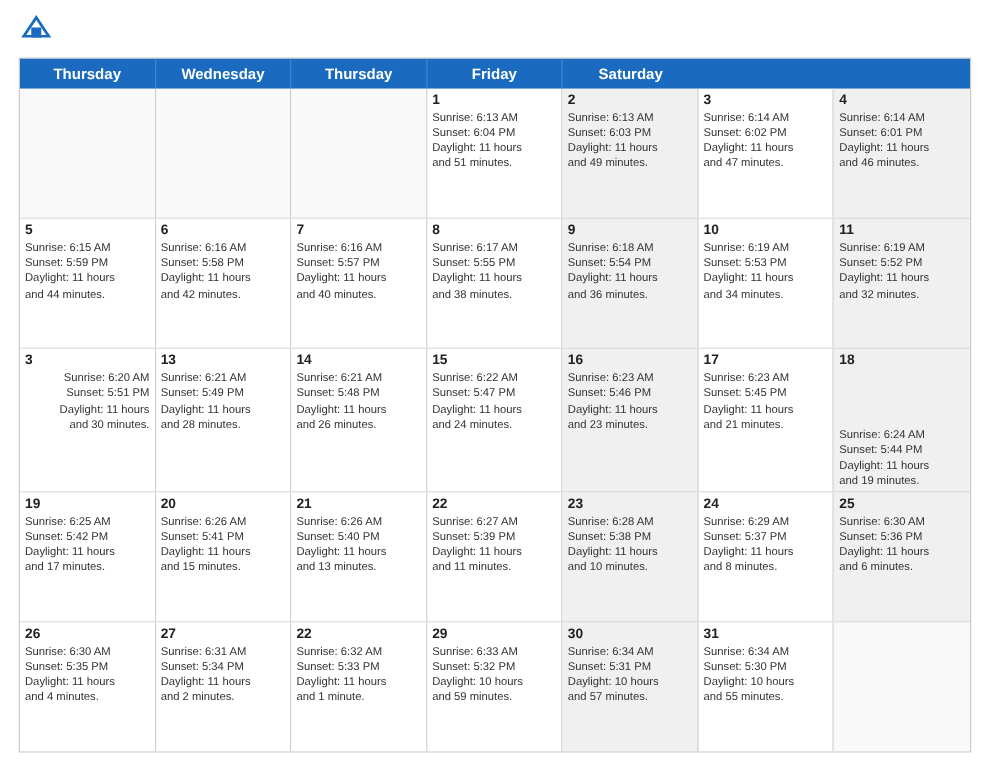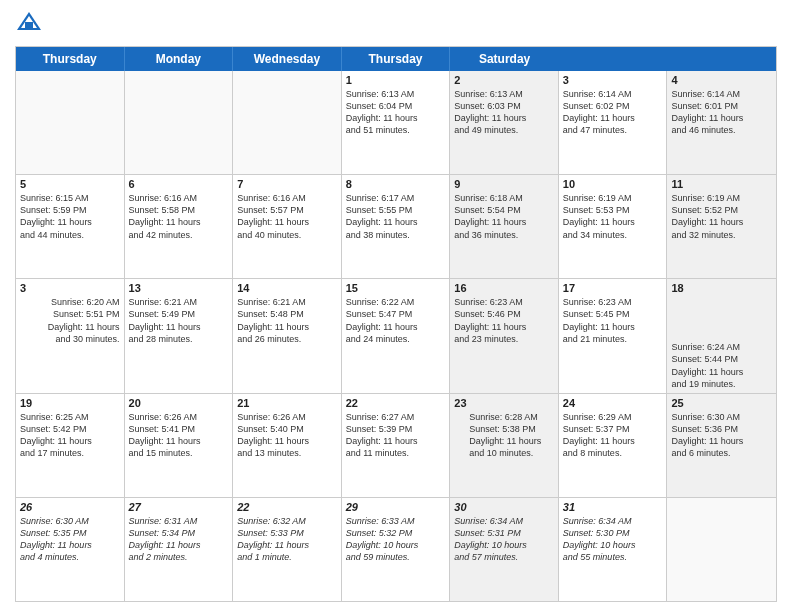--- a/index.html
+++ b/index.html
@@ -75,21 +75,21 @@
       flex: 1;
       display: flex;
       flex-direction: column;
     }
     .cal-row {
       display: grid;
       grid-template-columns: repeat(7, 1fr);
       flex: 1;
       border-bottom: 1px solid #ccc;
     }
-    .cal-row:last-child { border-bottom: none; font-style: italic; }
+    .cal-row:last-child { border-bottom: none; }
     .cal-cell {
       border-right: 1px solid #ccc;
       padding: 3px 4px;
       font-size: 9.5px;
       color: #333;
       background: #fff;
       vertical-align: top;
       min-height: 0;
     }
     .cal-cell:last-child { border-right: none; }
@@ -125,23 +125,23 @@
     </div>
     <div class="title-block">
       <div class="month-title"></div>
       <div class="location"></div>
     </div>
   </div>
 
   <div class="calendar">
     <div class="cal-header" id="cal-header">
         <div class="cal-header-cell">Thursday</div>
-        <div class="cal-header-cell">Monday</div>
         <div class="cal-header-cell">Wednesday</div>
         <div class="cal-header-cell">Thursday</div>
+        <div class="cal-header-cell">Friday</div>
         <div class="cal-header-cell">Saturday</div>
       </div>
     <div class="cal-body" id="cal-body">
         <div class="cal-row">
           <div class="cal-cell empty"></div>
           <div class="cal-cell empty"></div>
           <div class="cal-cell empty"></div>
           <div class="cal-cell">
             <div class="day-num">1</div>
             <div class="cell-info" style="white-space: pre-line;">Sunrise: 6:13 AM
@@ -297,21 +297,21 @@
           </div>
           <div class="cal-cell">
             <div class="day-num">22</div>
             <div class="cell-info" style="white-space: pre-line;">Sunrise: 6:27 AM
 Sunset: 5:39 PM
 Daylight: 11 hours
 and 11 minutes.</div>
           </div>
           <div class="cal-cell shaded">
             <div class="day-num">23</div>
-            <div class="cell-info" style="white-space: pre-line; margin-left: 15px;">Sunrise: 6:28 AM
+            <div class="cell-info" style="white-space: pre-line;">Sunrise: 6:28 AM
 Sunset: 5:38 PM
 Daylight: 11 hours
 and 10 minutes.</div>
           </div>
           <div class="cal-cell">
             <div class="day-num">24</div>
             <div class="cell-info" style="white-space: pre-line;">Sunrise: 6:29 AM
 Sunset: 5:37 PM
 Daylight: 11 hours
 and 8 minutes.</div>

